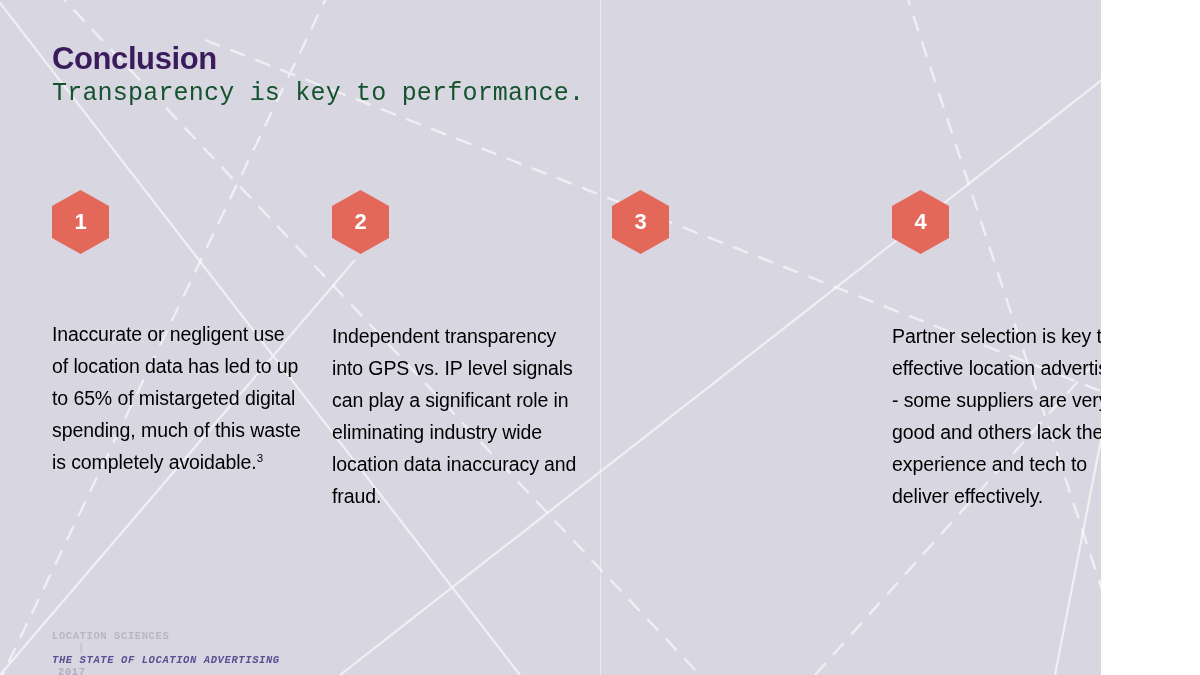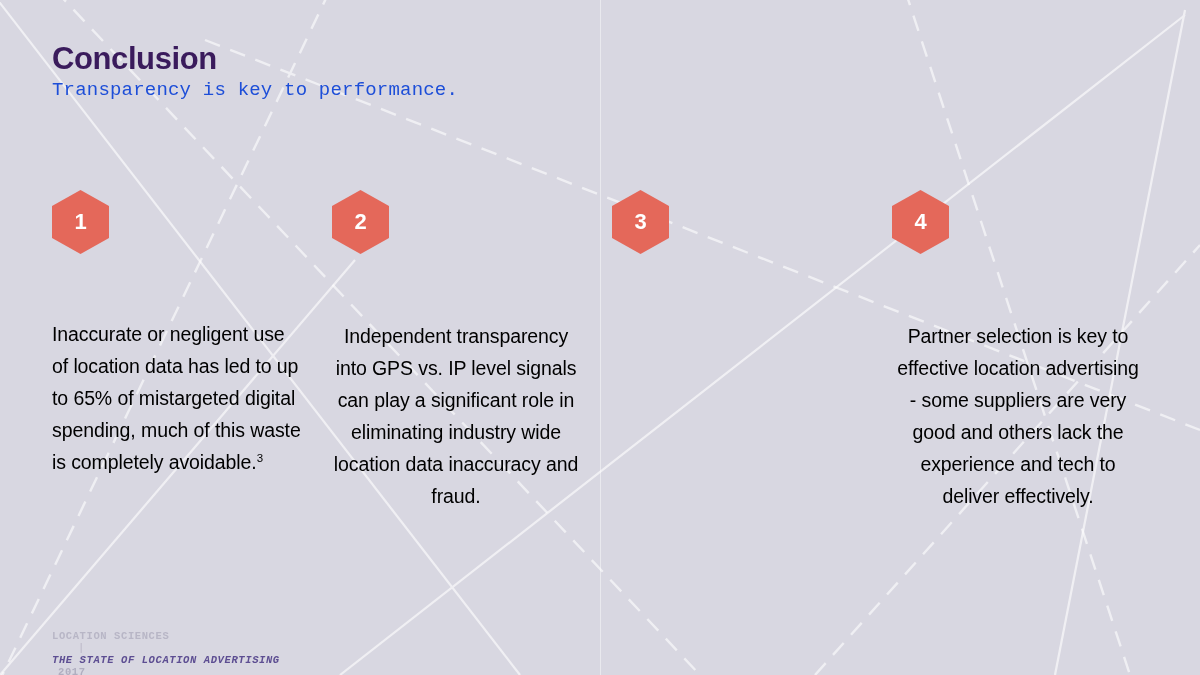--- a/index.html
+++ b/index.html
@@ -8,21 +8,21 @@
   }
   body {
     width: 1200px;
     height: 675px;
     overflow: hidden;
     font-family: "Liberation Sans", sans-serif;
   }
 
   .slide {
     position: relative;
-    width: 1200px;
+    width: 1101px;
     height: 675px;
     background: #d8d7e1;
     overflow: hidden;
   }
 
   
   .bg-lines {
     position: absolute;
     left: 0; top: 0;
     width: 1200px;
@@ -50,24 +50,24 @@
     font-family: "Liberation Sans", sans-serif;
     font-size: 31px;
     font-weight: bold;
     letter-spacing: -0.4px;
     color: #3a1b5c;
     line-height: 1.08;
   }
   .slide-subtitle {
     margin: 5px 0 0 0;
     font-family: "Liberation Mono", monospace;
-    font-size: 19px;
+    font-size: 25px;
     font-weight: normal;
     letter-spacing: 0.2px;
-    color: #1d4ed8;
+    color: #14532d;
     line-height: 1.1;
   }
 
   
   .columns {
     position: absolute;
     left: 0;
     top: 0;
     width: 1200px;
     height: 675px;
@@ -105,21 +105,21 @@
     margin-top: 64px;
     font-family: "Liberation Sans", sans-serif;
     font-size: 19.5px;
     font-weight: normal;
     line-height: 32px;
     color: #000000;
     letter-spacing: -0.1px;
   }
   .col-1 .col-text,
   .col-2 .col-text,
-  .col-3 .col-text { margin-top: 66px; text-align: center; }
+  .col-3 .col-text { margin-top: 66px; }
   .col-2 .col-text { margin-top: 67px; }
 
   .col-text sup {
     font-size: 11.5px;
     vertical-align: super;
     line-height: 0;
   }
 
   
   .footer {

